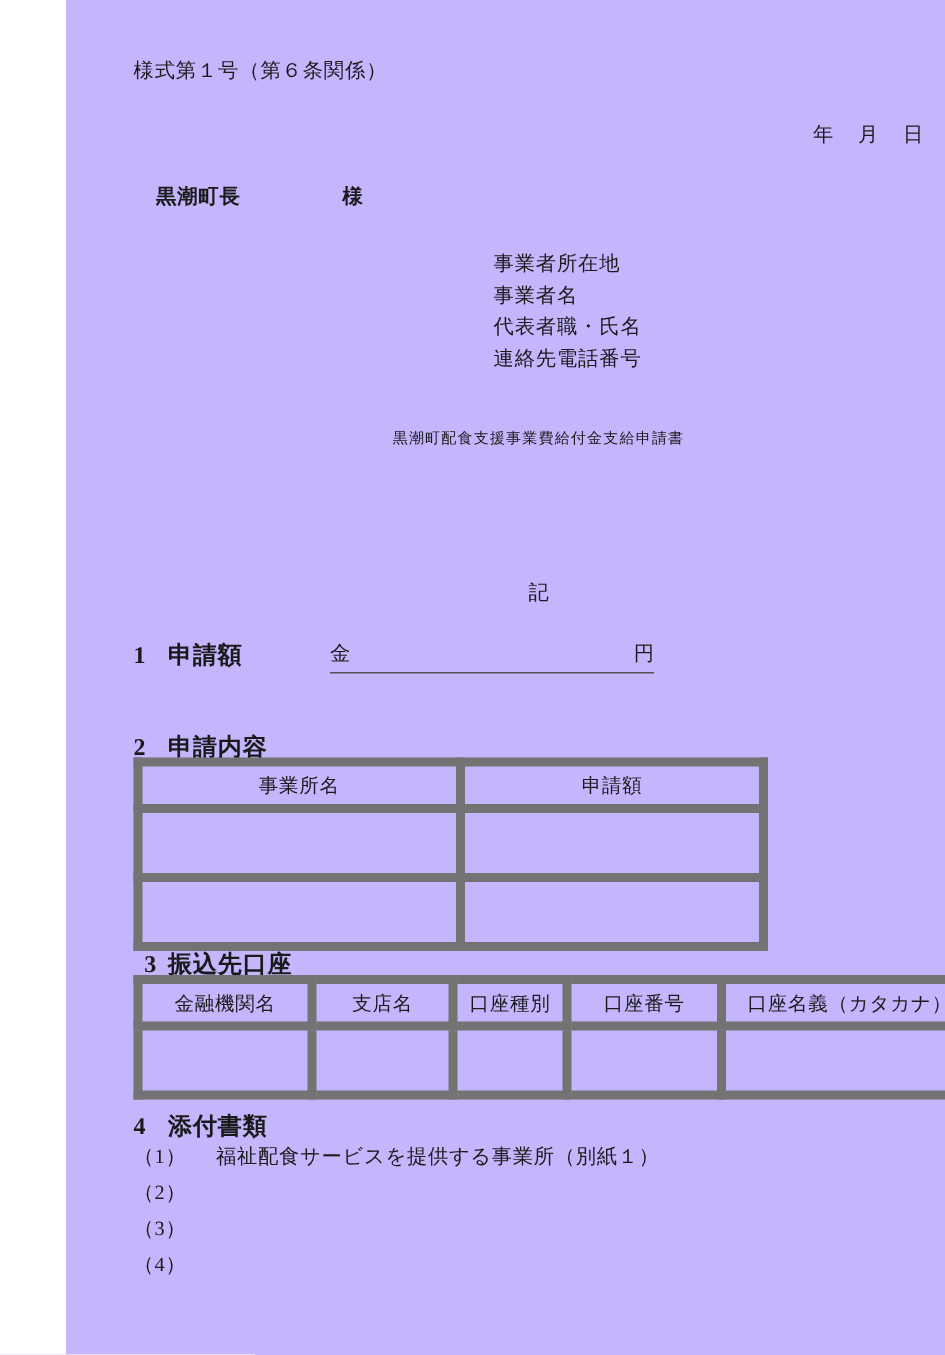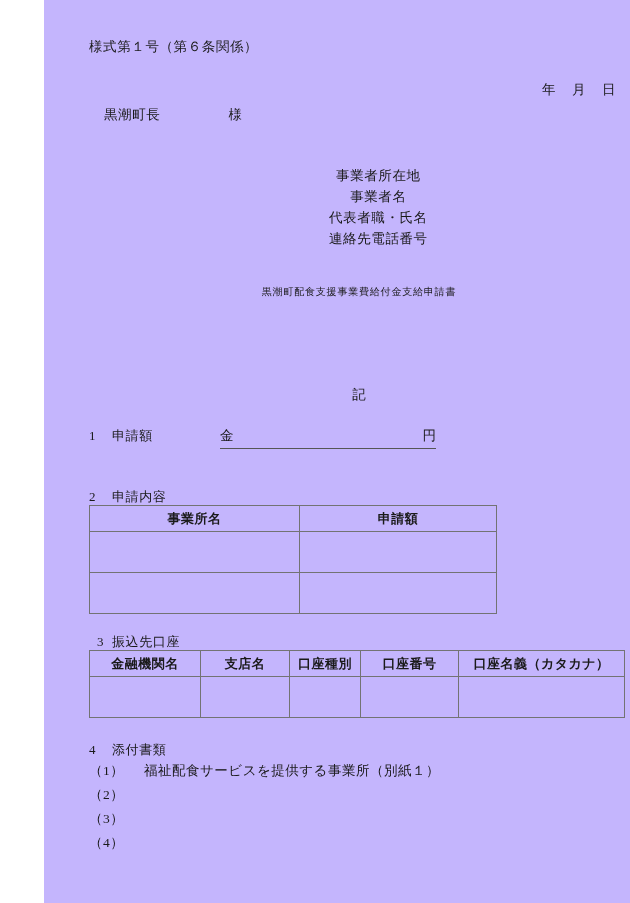--- a/index.html
+++ b/index.html
@@ -45,37 +45,38 @@
   .date-line span {
     display: inline-block;
     width: 30px;
     text-align: left;
   }
   .date-line span:last-child { width: auto; }
 
   
   .addressee {
     left: 60px;
-    top: 108px;
+    top: 124px;
+    font-weight: bold;
   }
   .addressee .sama {
     display: inline-block;
     margin-left: 68px;
   }
 
   
   .applicant {
     position: absolute;
     left: 285px;
     top: 165px;
     font-size: 13.5px;
     letter-spacing: 0.6px;
     line-height: 21px;
   }
-  .applicant div { white-space: nowrap; text-align: center; }
+  .applicant div { white-space: nowrap; }
 
   
   .doc-title {
     position: absolute;
     left: 0;
     right: 0;
     top: 285px;
     text-align: center;
     font-size: 10px;
     letter-spacing: 0.8px;
@@ -99,23 +100,24 @@
     left: 0;
     right: 0;
     top: 386px;
     text-align: center;
     font-size: 13.5px;
   }
 
   
   .sec-head {
     position: absolute;
-    font-size: 13px;
+    font-size: 16px;
     letter-spacing: 0.6px;
     white-space: nowrap;
+    font-weight: bold;
   }
   .sec-head .num {
     display: inline-block;
     width: 23px;
   }
 
   .sec1 { left: 45px; top: 427px; }
   .sec2 { left: 45px; top: 488px; }
   .sec3 { left: 45px; top: 633px; text-align: center; }
   .sec4 { left: 45px; top: 741px; }
@@ -135,22 +137,22 @@
 
   
   table.grid {
     position: absolute;
     border-collapse: collapse;
     font-size: 13px;
     letter-spacing: 0.5px;
     table-layout: fixed;
   }
   table.grid td, table.grid th {
-    border: 1px solid #737373;
-    font-weight: bold;
+    border: 6px solid #737373;
+    font-weight: normal;
     text-align: center;
     vertical-align: middle;
     padding: 0;
   }
   table.grid th {
     height: 25px;
   }
   table.grid td.cell {
     height: 40px;
   }

